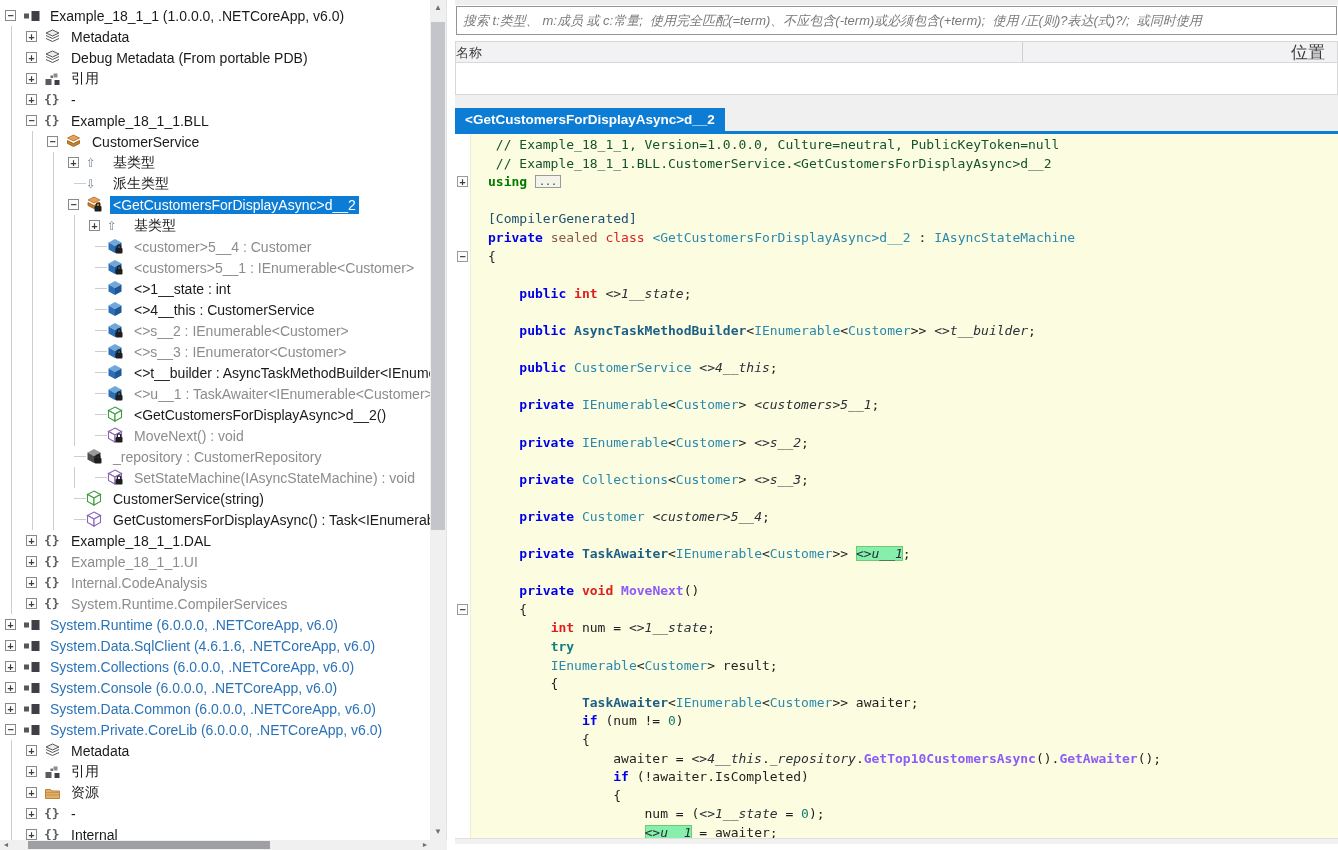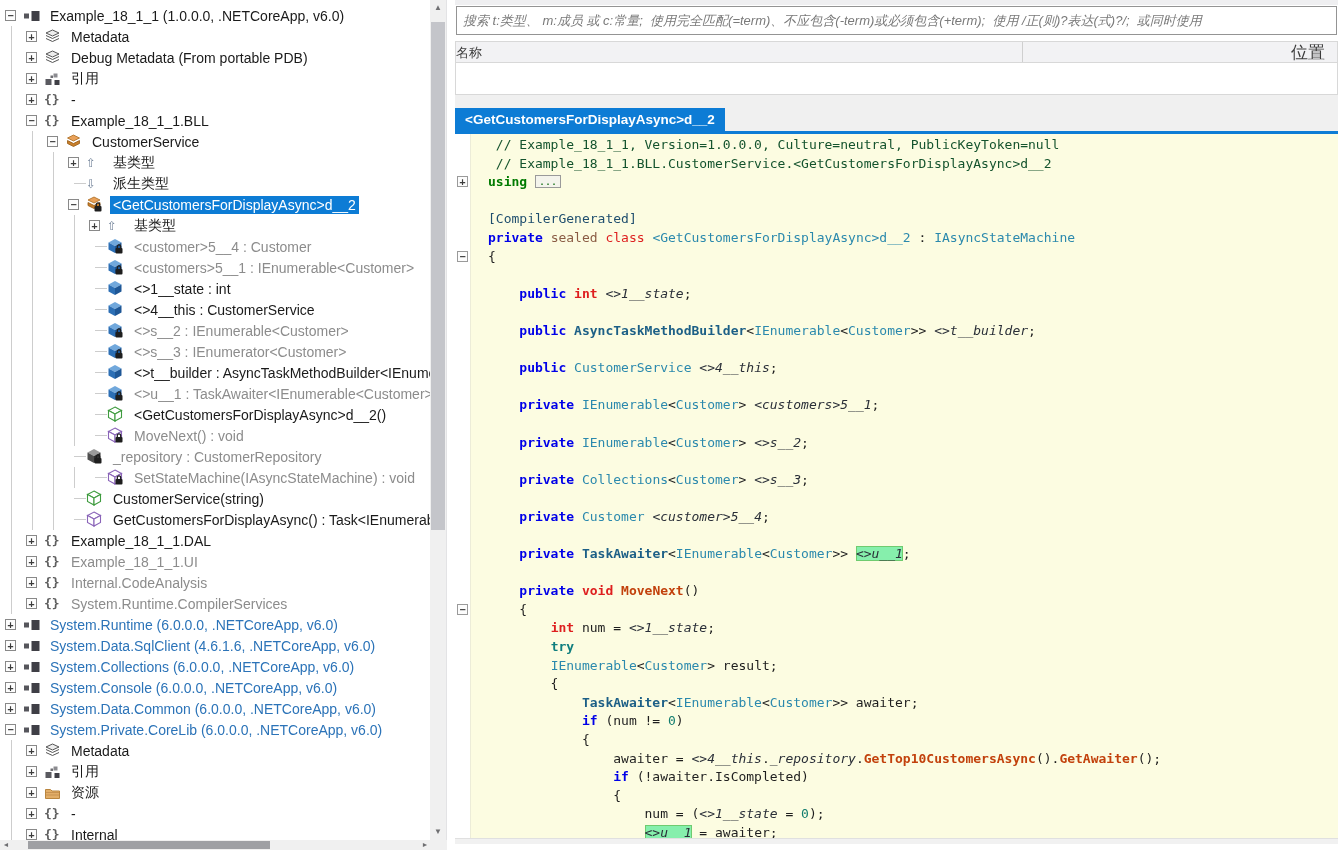--- a/index.html
+++ b/index.html
@@ -61,21 +61,21 @@
   .mk { position:absolute; left:2px; top:3px; width:11px; height:11px; border:1px solid #9A9A9A; background:#FCFCFC;
         font:bold 10px/9px "DejaVu Sans Mono",monospace; text-align:center; color:#3C3C3C; }
   .sp-cm  { color:#14532d; }
   .sp-kw  { color:#0000E8; font-weight:bold; }
   .sp-grn { color:#007A00; font-weight:bold; }
   .sp-mod { color:#8A5C44; }
   .sp-red { color:#DE1F1F;margin-top:32px; }
   .sp-redb{ color:#DE1F1F; font-weight:bold; }
   .sp-typ { color:#2B89AD; }
   .sp-stp { color:#1C5F86; font-weight:bold; }
-  .sp-mth { color:#c2410c; font-weight:bold;margin-top:23px; }
+  .sp-mth { color:#8b5cf6; font-weight:bold;margin-top:23px; }
   .sp-atr { color:#1F4E6E; }
   .sp-fld { color:#2A2F38; font-style:italic; }
   .sp-num { color:#107C6E; }
   .sp-pln { color:#1E1E1E; }
   .sp-tryk{ color:#0F7E7E; font-weight:bold; }
   .sp-hlf { background:#86efac; color:#2A2F38; font-style:italic; box-shadow:0 0 0 1px #6FCB6F inset; }
   .sp-dots{ display:inline-block; border:1px solid #9A9A9A; background:#F4F4EC; color:#006400;
             font-size:10px; line-height:9px; height:13px; padding:1px 3px 0; vertical-align:1px; }
   .codebottom { height:6px; background:#F1F1F1; border-top:1px solid #E0E0E0; }
 </style>

